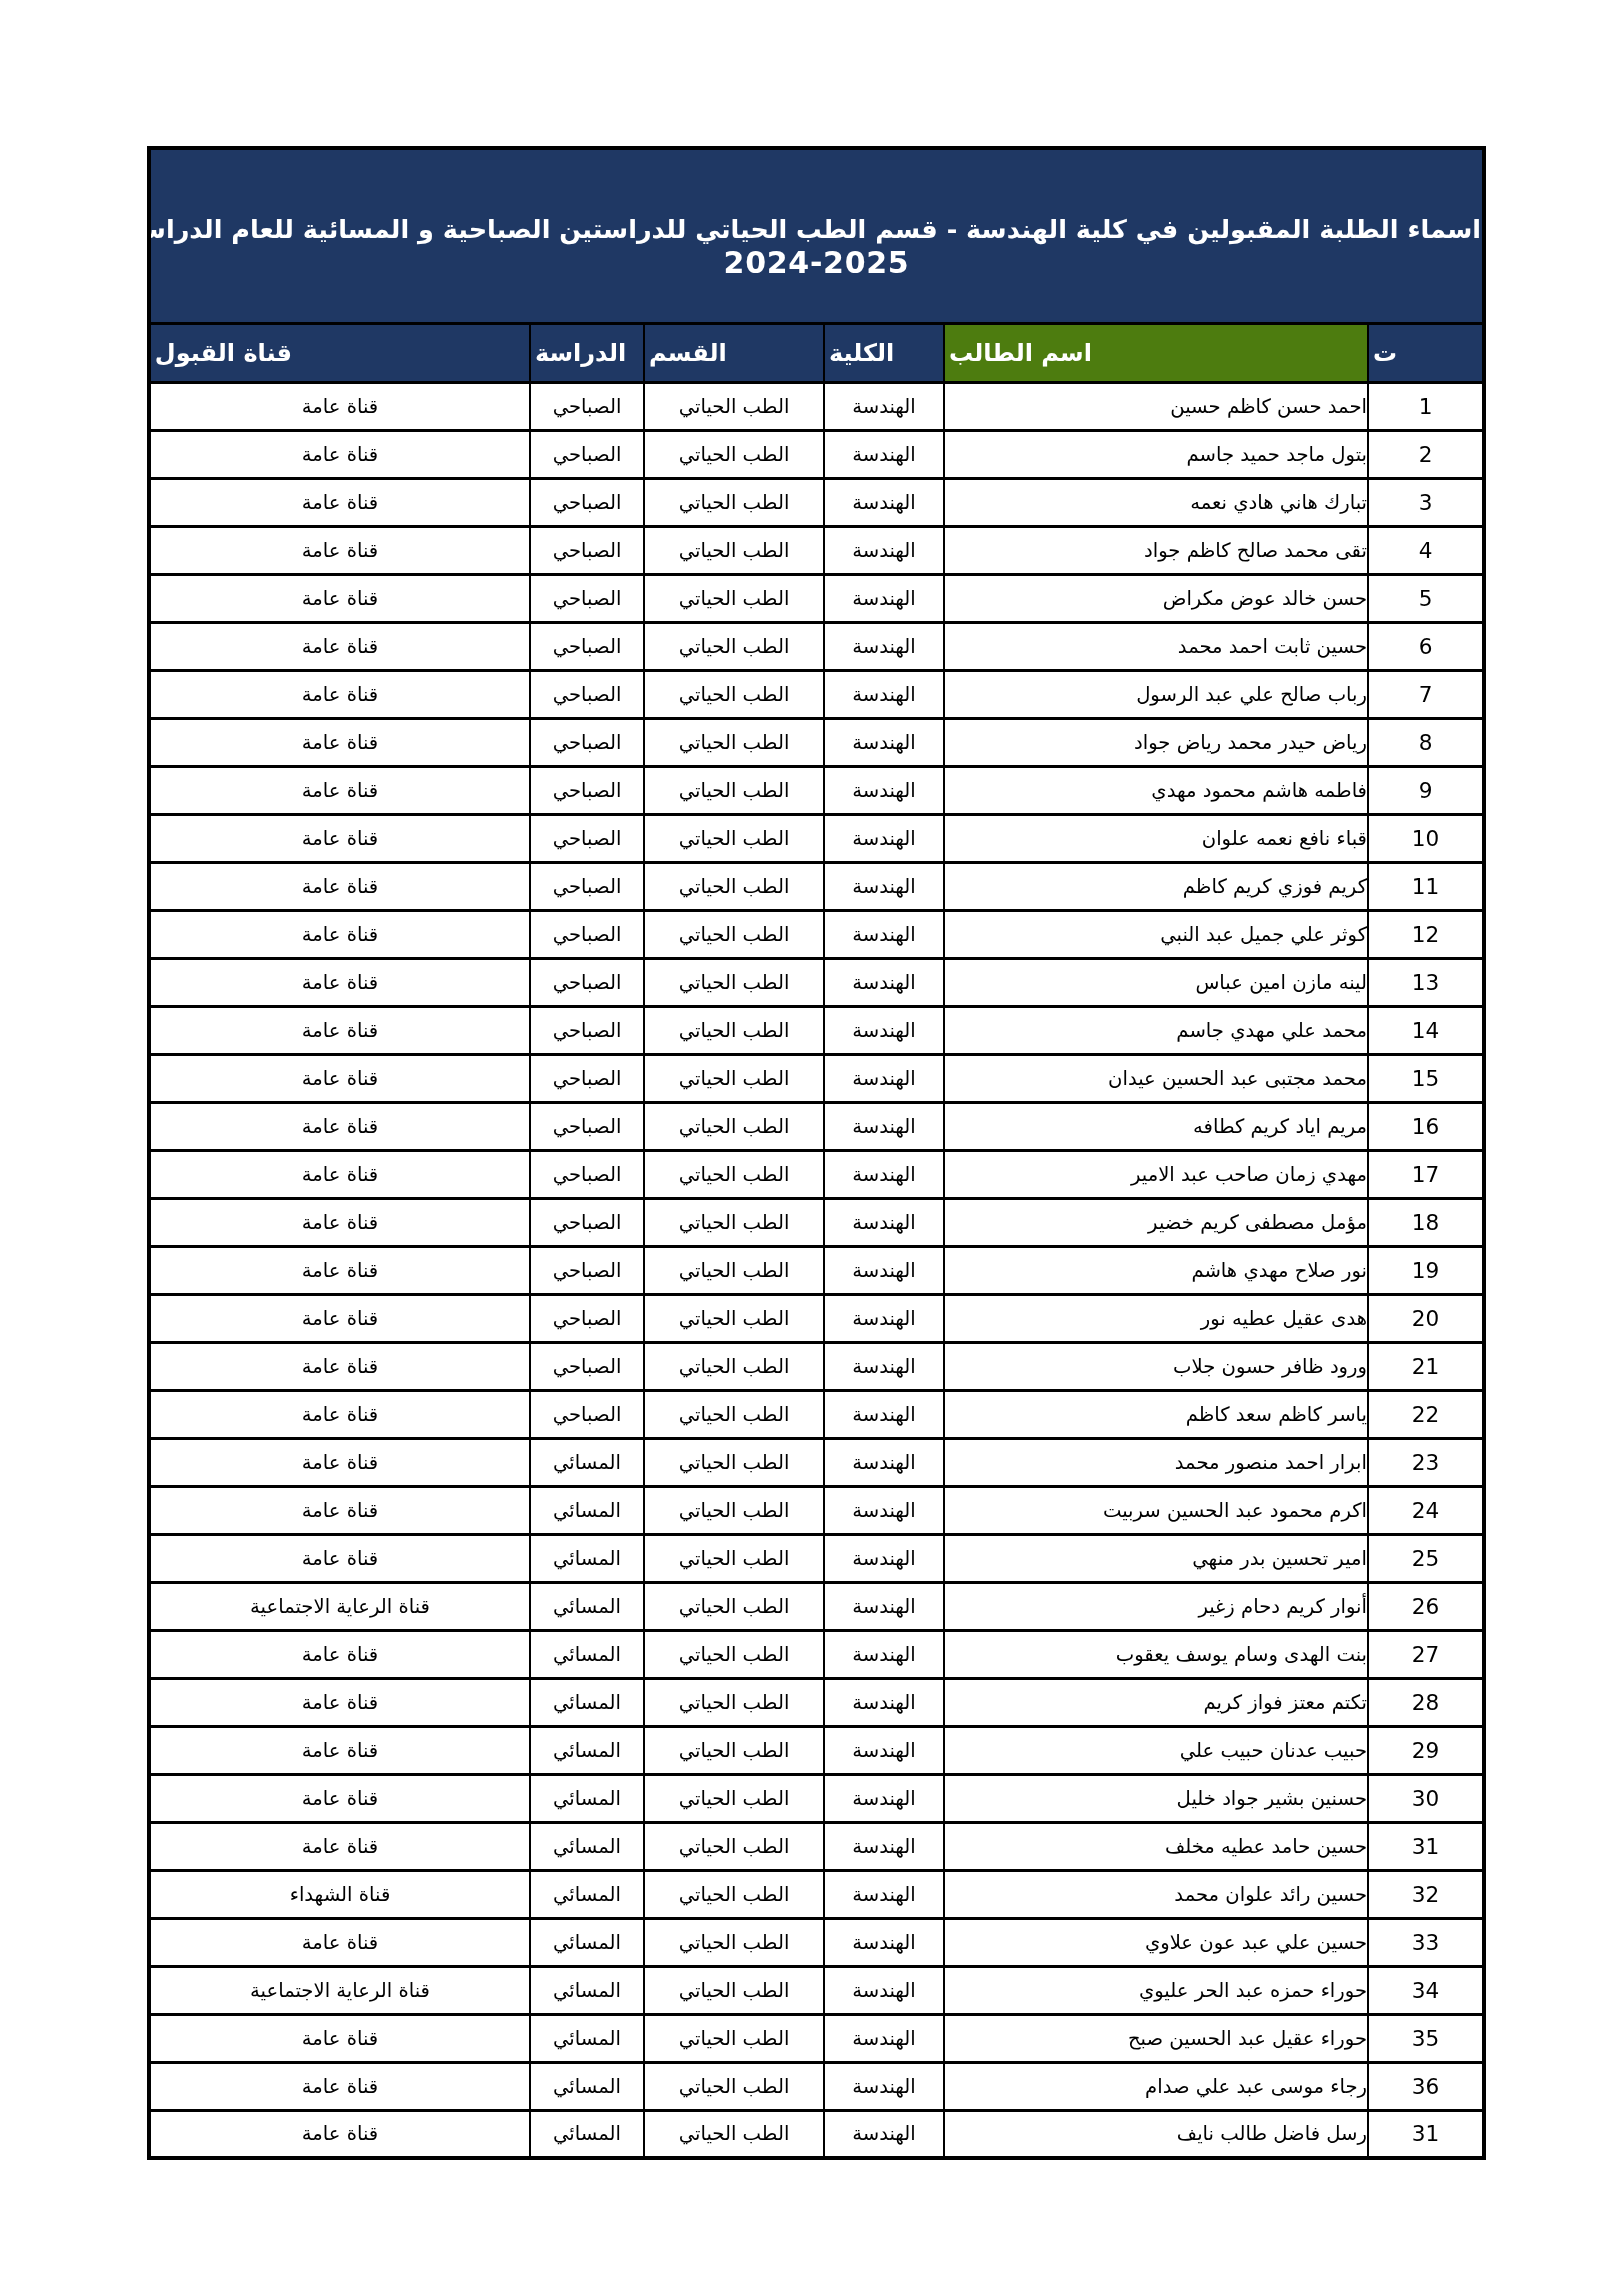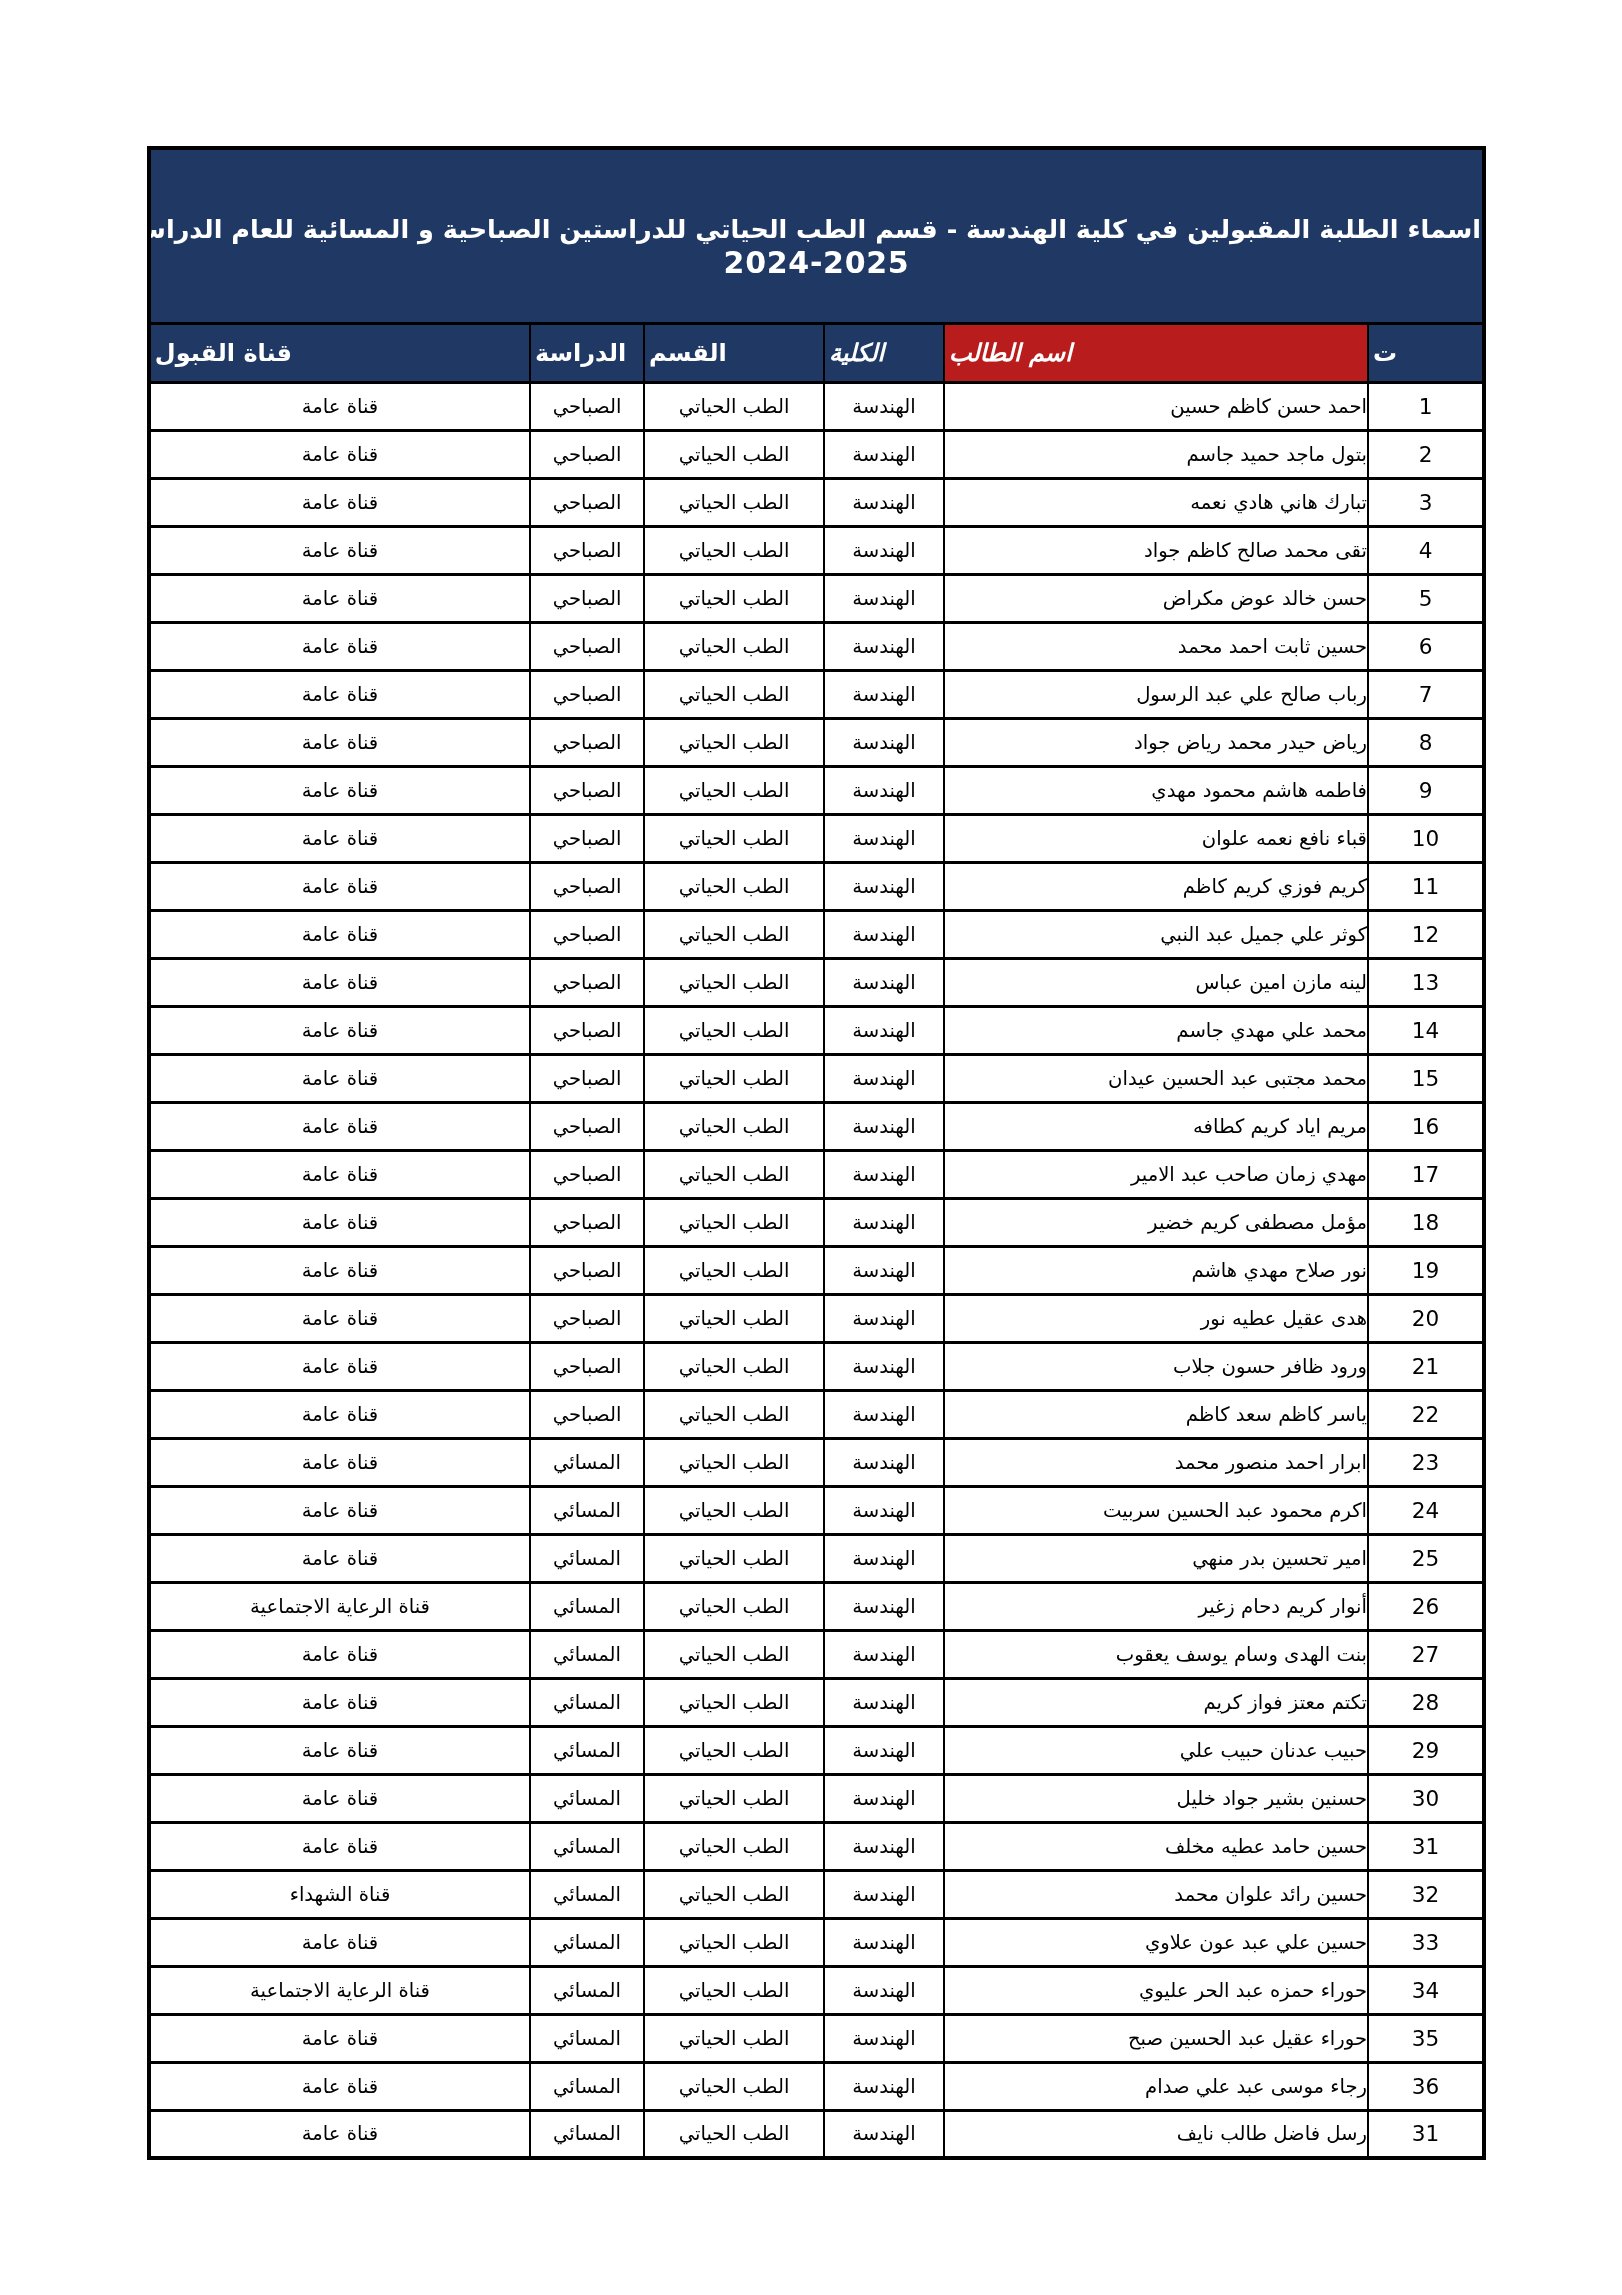--- a/index.html
+++ b/index.html
@@ -104,22 +104,22 @@
     </colgroup>
     <thead>
       <tr>
         <td class="title-cell navy" colspan="6" style="background: rgb(31, 56, 100); color: rgb(255, 255, 255);">
           <div class="title-line1">اسماء الطلبة المقبولين في كلية الهندسة - قسم الطب الحياتي للدراستين الصباحية و المسائية للعام الدراسي</div>
           <div class="title-line2">2024-2025</div>
         </td>
       </tr>
       <tr class="col-head-row">
         <th class="navy" style="background: rgb(31, 56, 100); color: rgb(255, 255, 255);">ت</th>
-        <th class="navy" style="background: #b91c1c; color: rgb(255, 255, 255); font-style: italic;">اسم الطالب</th>
-        <th class="navy" style="background: rgb(31, 56, 100); color: rgb(255, 255, 255); font-style: italic;">الكلية</th>
+        <th class="navy" style="background: #4d7c0f; color: rgb(255, 255, 255);">اسم الطالب</th>
+        <th class="navy" style="background: rgb(31, 56, 100); color: rgb(255, 255, 255);">الكلية</th>
         <th class="navy" style="background: rgb(31, 56, 100); color: rgb(255, 255, 255);">القسم</th>
         <th class="navy" style="background: rgb(31, 56, 100); color: rgb(255, 255, 255);">الدراسة</th>
         <th class="navy" style="background: rgb(31, 56, 100); color: rgb(255, 255, 255);">قناة القبول</th>
       </tr>
     </thead>
     <tbody class="rows">
         <tr>
     <td class="c-serial">1</td>
     <td class="c-name">احمد حسن كاظم حسين</td>
     <td class="c-college">الهندسة</td>

